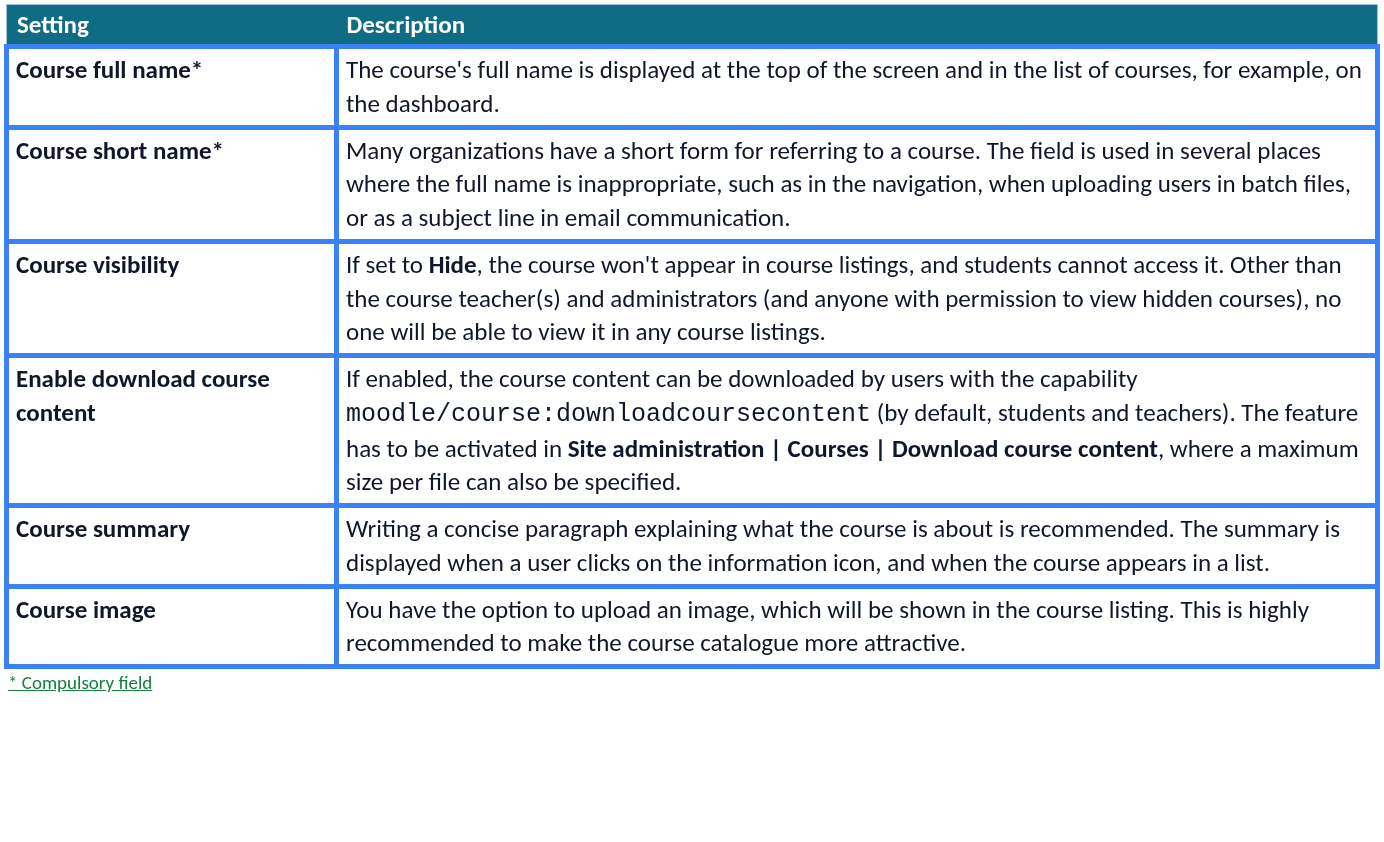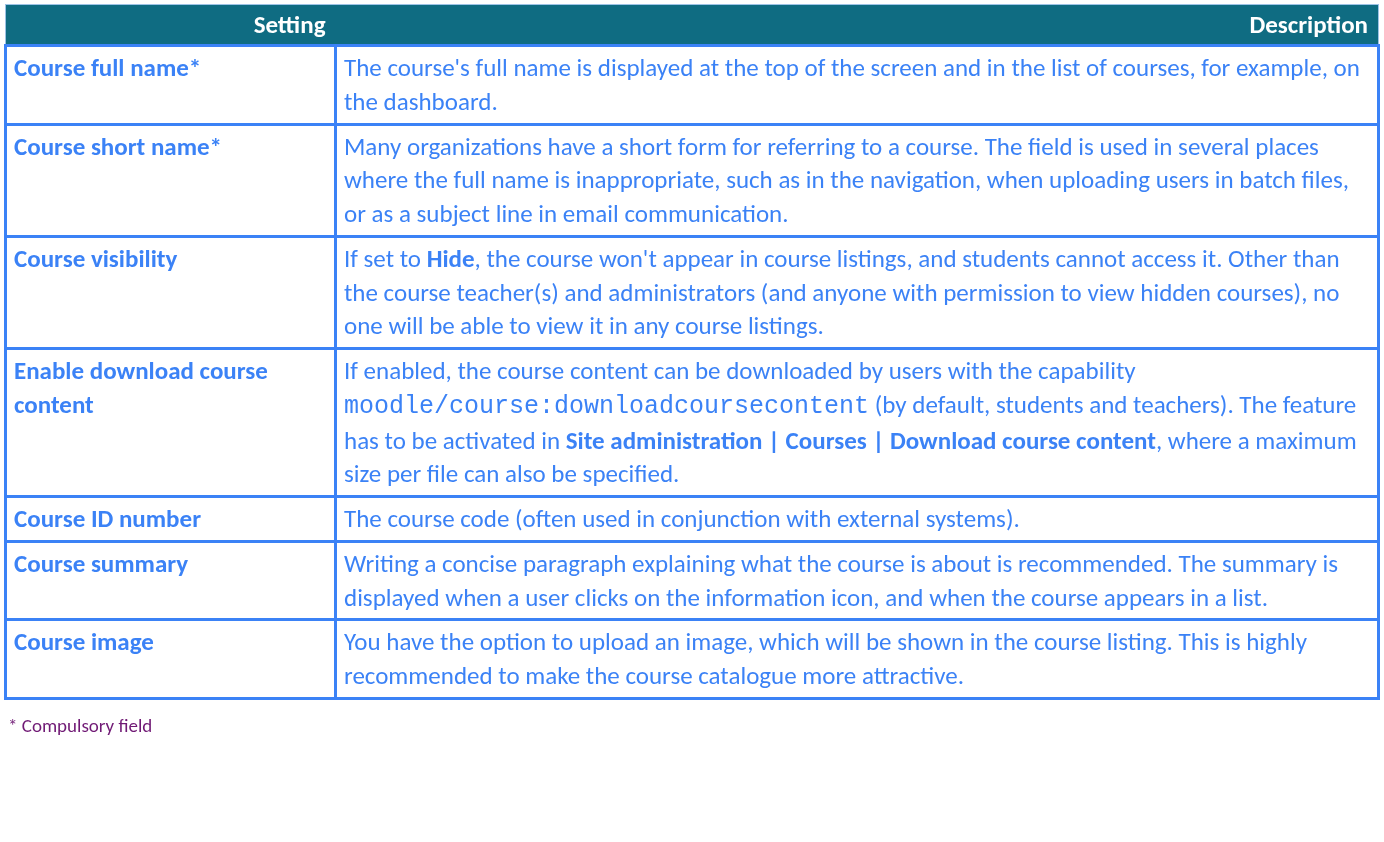--- a/index.html
+++ b/index.html
@@ -17,54 +17,55 @@
       width: 100%;
       border-collapse: collapse;
       border: 1px solid #9dc3e6;
     }
     thead tr {
       background: #0f6c82;
     }
     thead th {
       color: #ffffff;
       font-weight: bold;
-      text-align: right;
+      text-align: left;
       padding: 4px 10px;
       font-size: 25px;
       border: none;
     }
     thead th:first-child {
       width: 330px;
     }
     tbody td {
-      border: 3px solid #3b82f6;
+      border: 5px solid #3b82f6;
       padding: 4px 7px;
       font-size: 25px;
       line-height: 1.35;
       vertical-align: top;
-      color: #3b82f6;
+      color: #0f172a;
     }
     tbody td.setting-col {
       font-weight: bold;
       width: 330px;
     }
     .bold {
       font-weight: bold;
       text-align: right;
     }
     .mono {
       font-family: 'Courier New', Courier, monospace;
       font-size: 25px;
       margin-top: 18px;
     }
     .footnote {
       font-size: 19px;
-      color: #701a75;
+      color: #15803d;
       padding: 2px 4px;
-      margin-top: 12px;
+      margin-top: 0;
+      text-decoration: underline;
     }
   </style>
 </head>
 <body>
 
 <table>
   <thead>
     <tr>
       <th>Setting</th>
       <th>Description</th>
@@ -81,24 +82,20 @@
     </tr>
     <tr>
       <td class="setting-col">Course visibility</td>
       <td><span>If set to </span><span class="bold">Hide</span><span>, the course won't appear in course listings, and students cannot access it. Other than the course teacher(s) and administrators (and anyone with permission to view hidden courses), no one will be able to view it in any course listings.</span></td>
     </tr>
     <tr>
       <td class="setting-col">Enable download course content</td>
       <td><span>If enabled, the course content can be downloaded by users with the capability </span><span class="mono">moodle/course:downloadcoursecontent</span><span> (by default, students and teachers). The feature has to be activated in </span><span class="bold">Site administration | Courses | Download course content</span><span>, where a maximum size per file can also be specified.</span></td>
     </tr>
     <tr>
-      <td class="setting-col">Course ID number</td>
-      <td>The course code (often used in conjunction with external systems).</td>
-    </tr>
-    <tr>
       <td class="setting-col">Course summary</td>
       <td>Writing a concise paragraph explaining what the course is about is recommended. The summary is displayed when a user clicks on the information icon, and when the course appears in a list.</td>
     </tr>
     <tr>
       <td class="setting-col">Course image</td>
       <td>You have the option to upload an image, which will be shown in the course listing. This is highly recommended to make the course catalogue more attractive.</td>
     </tr>
   </tbody>
 </table>
 <div class="footnote">* Compulsory field</div>

